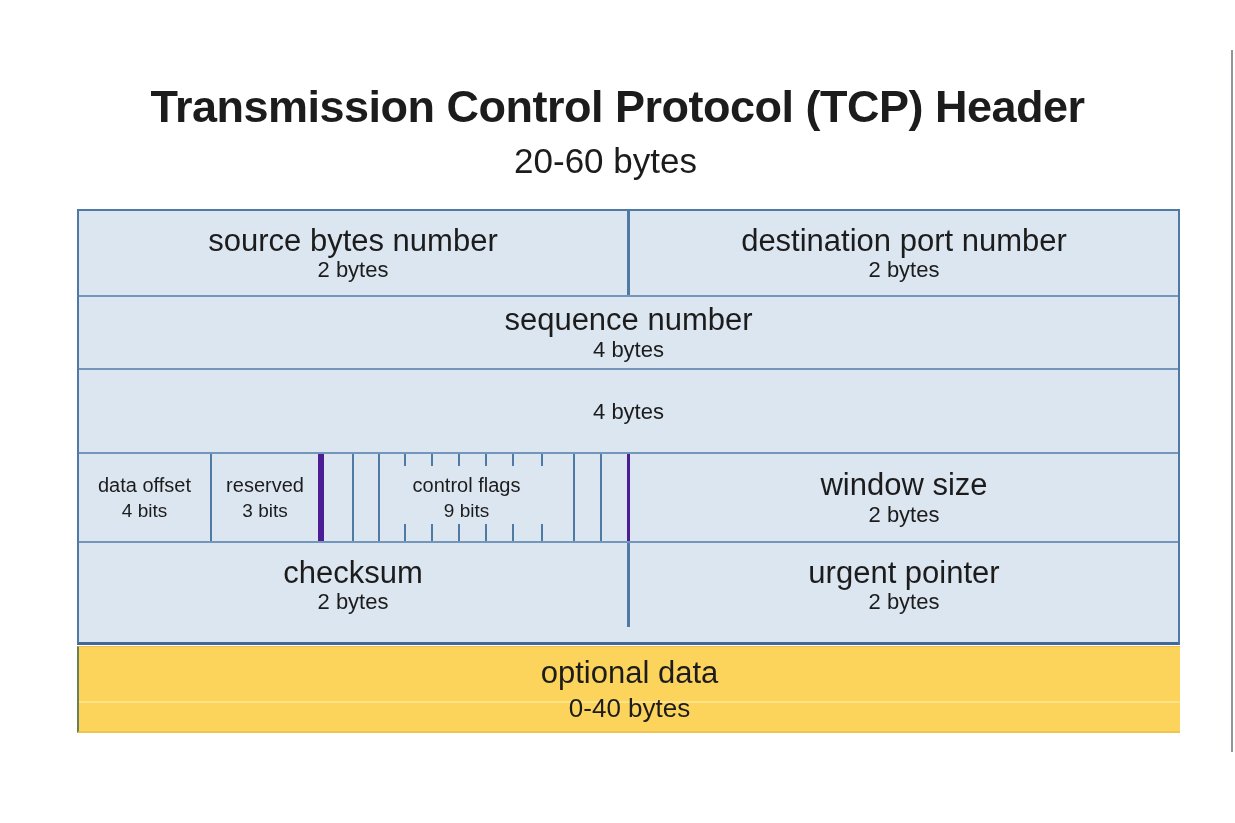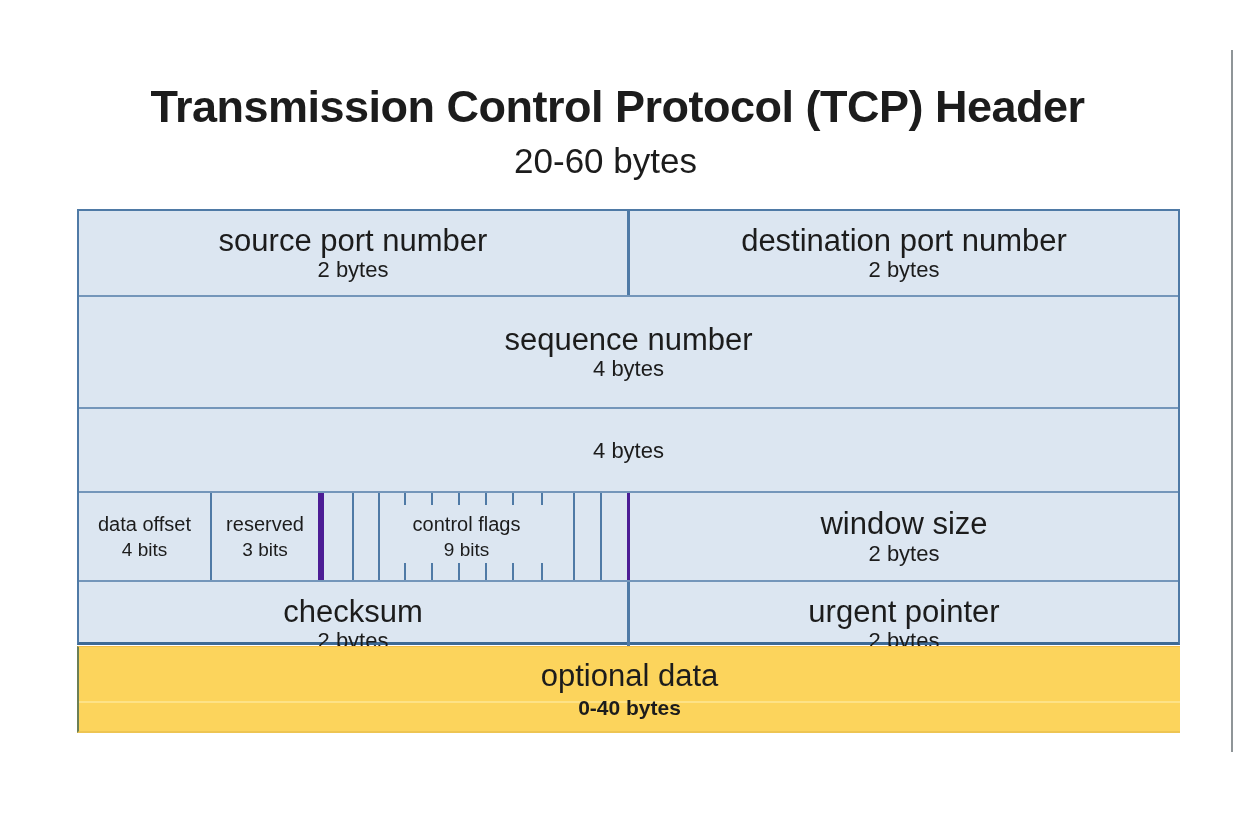--- a/index.html
+++ b/index.html
@@ -16,21 +16,21 @@
     text-align:center;font-size:35px;font-weight:400;line-height:1.0;
   }
   
   .tbl{
     position:absolute;left:77px;top:209px;width:1103px;height:436px;
     box-sizing:border-box;background:#dce6f1;
     border:2px solid #4f7aa6;border-bottom:3px solid #3e6a95;
   }
   .row{display:flex;box-sizing:border-box;border-bottom:2px solid #7496ba;}
   .row:last-child{border-bottom:none;}
-  .r1{height:86px;} .r2{height:112px;justify-content:flex-end;} .r3{height:84px;} .r4{height:89px;} .r5{height:84px;}
+  .r1{height:86px;} .r2{height:73px;justify-content:flex-end;} .r3{height:84px;} .r4{height:89px;} .r5{height:84px;}
   .cell{
     box-sizing:border-box;display:flex;flex-direction:column;
     align-items:center;justify-content:center;text-align:center;min-width:0;
   }
   .half{width:551px;border-right:3px solid #4f7aa6;}
   .grow{flex:1;}
   .lbl{font-size:31px;line-height:1.05;white-space:nowrap;}
   .sub{font-size:22px;line-height:1.0;margin-top:2px;white-space:nowrap;}
   .small .lbl{font-size:20px;}
   .small .sub{font-size:19px;margin-top:5px;}
@@ -49,35 +49,35 @@
   .t1{left:80px;} .t2{left:107px;} .t3{left:134px;} .t4{left:161px;} .t5{left:188px;} .t6{left:217px;}
   
   .optional{
     position:absolute;left:77px;top:646px;width:1103px;height:87px;
     box-sizing:border-box;background:#fcd45c;
     border-left:2px solid #6b7f55;border-top:1px solid #f3bd48;border-bottom:2px solid #eec553;
     display:flex;flex-direction:column;align-items:center;justify-content:center;
   }
   .opt-line{position:absolute;left:0;right:0;top:54px;height:2px;background:#fde287;}
   .optional .lbl,.optional .sub{position:relative;z-index:1;}
-  .optional .sub{margin-top:5px;font-size:21px;font-weight:bold;}
+  .optional .sub{margin-top:5px;font-size:26px;}
   
   .right-rule{position:absolute;left:1231px;top:50px;width:2px;height:702px;background:#8f9598;}
 </style>
 </head>
 <body>
 
 <h1 class="title">Transmission Control Protocol (TCP) Header</h1>
 <div class="subtitle">20-60 bytes</div>
 
 <div class="tbl">
 
   <div class="row r1">
     <div class="cell half">
-      <div class="lbl">source port number</div>
+      <div class="lbl">source bytes number</div>
       <div class="sub">2 bytes</div>
     </div>
     <div class="cell grow">
       <div class="lbl">destination port number</div>
       <div class="sub">2 bytes</div>
     </div>
   </div>
 
   <div class="row r2">
     <div class="cell grow">

